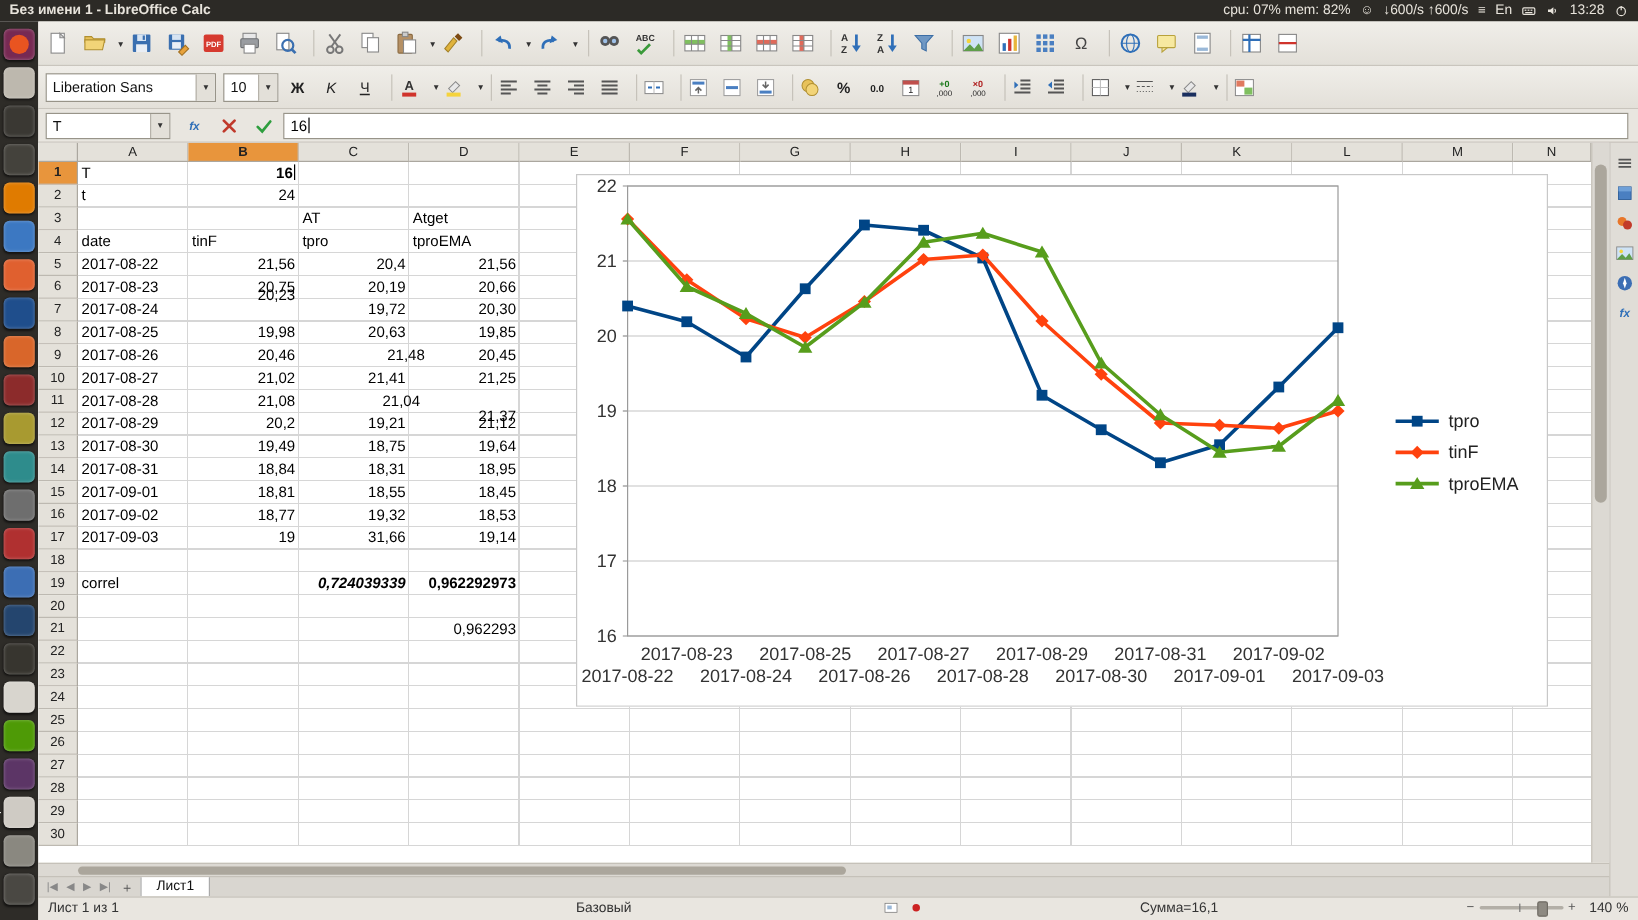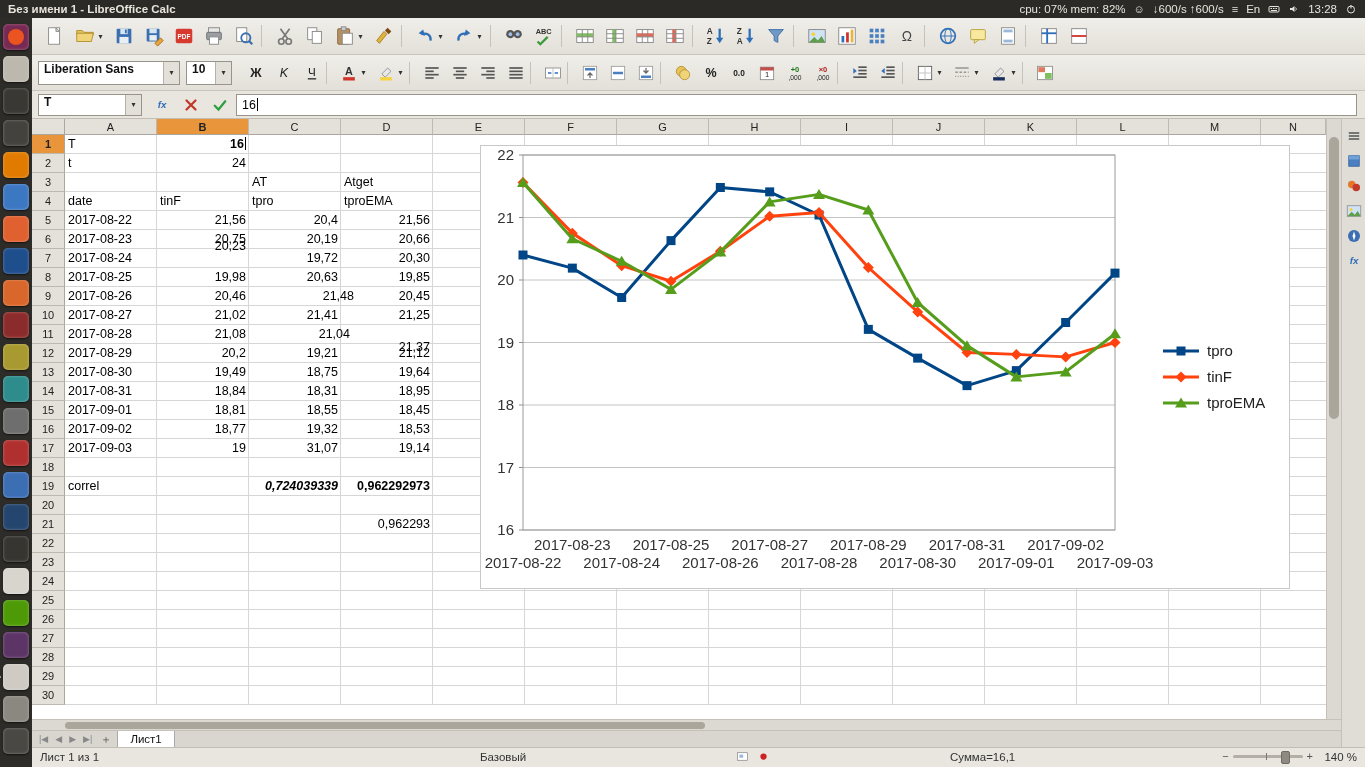--- a/index.html
+++ b/index.html
@@ -19,26 +19,26 @@
              box-shadow:inset 0 0 3px rgba(255,255,255,.35), 0 1px 2px rgba(0,0,0,.6);}
   .dock-accent{position:absolute;left:5px;top:5px;right:5px;bottom:5px;border-radius:50%;}
   .dock-arrow{position:absolute;left:-6px;top:9px;width:0;height:0;border-top:4px solid transparent;
               border-bottom:4px solid transparent;border-left:4px solid #fff;}
   
   .main{position:absolute;left:32px;top:18px;width:1333px;height:749px;background:#E9E6E0;}
   .toolbar{height:37px;display:flex;align-items:center;padding:0 6px;gap:2px;
            background:linear-gradient(#F0EEE9,#E3E0D9);border-bottom:1px solid #C9C5BD;box-sizing:border-box;}
   #tb2{height:36px;}
   .tbgroup{display:flex;align-items:center;}
-  .tbico{width:28px;height:28px;display:flex;align-items:center;justify-content:flex-end;border-radius:3px;}
+  .tbico{width:28px;height:28px;display:flex;align-items:center;justify-content:flex-start;border-radius:3px;}
   .tbico svg{display:block;}
   .tbcaret{font-size:8px;color:#333;width:9px;text-align:center;}
   .tbsep{width:1px;height:22px;background:#C6C2BA;margin:0 4px;flex:0 0 auto;}
-  .combo{height:24px;background:#fff;border:1px solid #989489;display:flex;
-         font-size:12px;box-sizing:border-box;margin-right:4px;font-weight:bold;}
+  .combo{height:24px;background:#fff;border:1px solid #989489;display:flex;align-items:center;
+         font-size:12px;box-sizing:border-box;margin-right:4px;}
   .cbtext{flex:1;padding:0 5px;overflow:hidden;white-space:nowrap;color:#111;}
   .cbbtn{width:15px;height:100%;display:flex;align-items:center;justify-content:center;
          background:#E3E0D9;border-left:1px solid #B6B2AA;font-size:8px;color:#333;}
   .fontname{width:142px;}
   .fontsize{width:46px;}
   
   .fbar{height:28px;background:#E9E6E0;border-bottom:1px solid #C2BEB6;display:flex;align-items:center;
         padding:0 6px;gap:3px;box-sizing:border-box;}
   .namebox{width:104px;height:22px;}
   .fbico{width:26px;height:24px;display:flex;align-items:center;justify-content:center;}
@@ -857,21 +857,21 @@
               <div class="cell" style="left: 0px; top: 266px;">2017-09-01</div>
               <div class="cell right" style="left: 92px; top: 266px;">18,81</div>
               <div class="cell right" style="left: 184px; top: 266px;">18,55</div>
               <div class="cell right" style="left: 276px; top: 266px;">18,45</div>
               <div class="cell" style="left: 0px; top: 285px;">2017-09-02</div>
               <div class="cell right" style="left: 92px; top: 285px;">18,77</div>
               <div class="cell right" style="left: 184px; top: 285px;">19,32</div>
               <div class="cell right" style="left: 276px; top: 285px;">18,53</div>
               <div class="cell" style="left: 0px; top: 304px;">2017-09-03</div>
               <div class="cell right" style="left: 92px; top: 304px;">19</div>
-              <div class="cell right" style="left: 184px; top: 304px;">31,07</div>
+              <div class="cell right" style="left: 184px; top: 304px;">31,66</div>
               <div class="cell right" style="left: 276px; top: 304px;">19,14</div>
               <div class="cell" style="left: 0px; top: 342px;">correl</div>
               <div class="cell bold right" style="left: 184px; top: 342px; font-style: italic;">0,724039339</div>
               <div class="cell bold right" style="left: 276px; top: 342px;">0,962292973</div>
               <div class="cell right" style="left: 276px; top: 380px;">0,962293</div>
             </div>
           <div class="chart"><svg viewBox="0 0 810 444" width="810" height="444" font-family="Liberation Sans, DejaVu Sans, sans-serif">
                 <rect x="0.5" y="0.5" width="809" height="443" fill="#ffffff" stroke="#c8c8c8"></rect>
                 <line x1="43" y1="385" x2="635" y2="385" stroke="#c4c4c4"></line>
                 <line x1="39" y1="385" x2="43" y2="385" stroke="#8f8f8f"></line>

